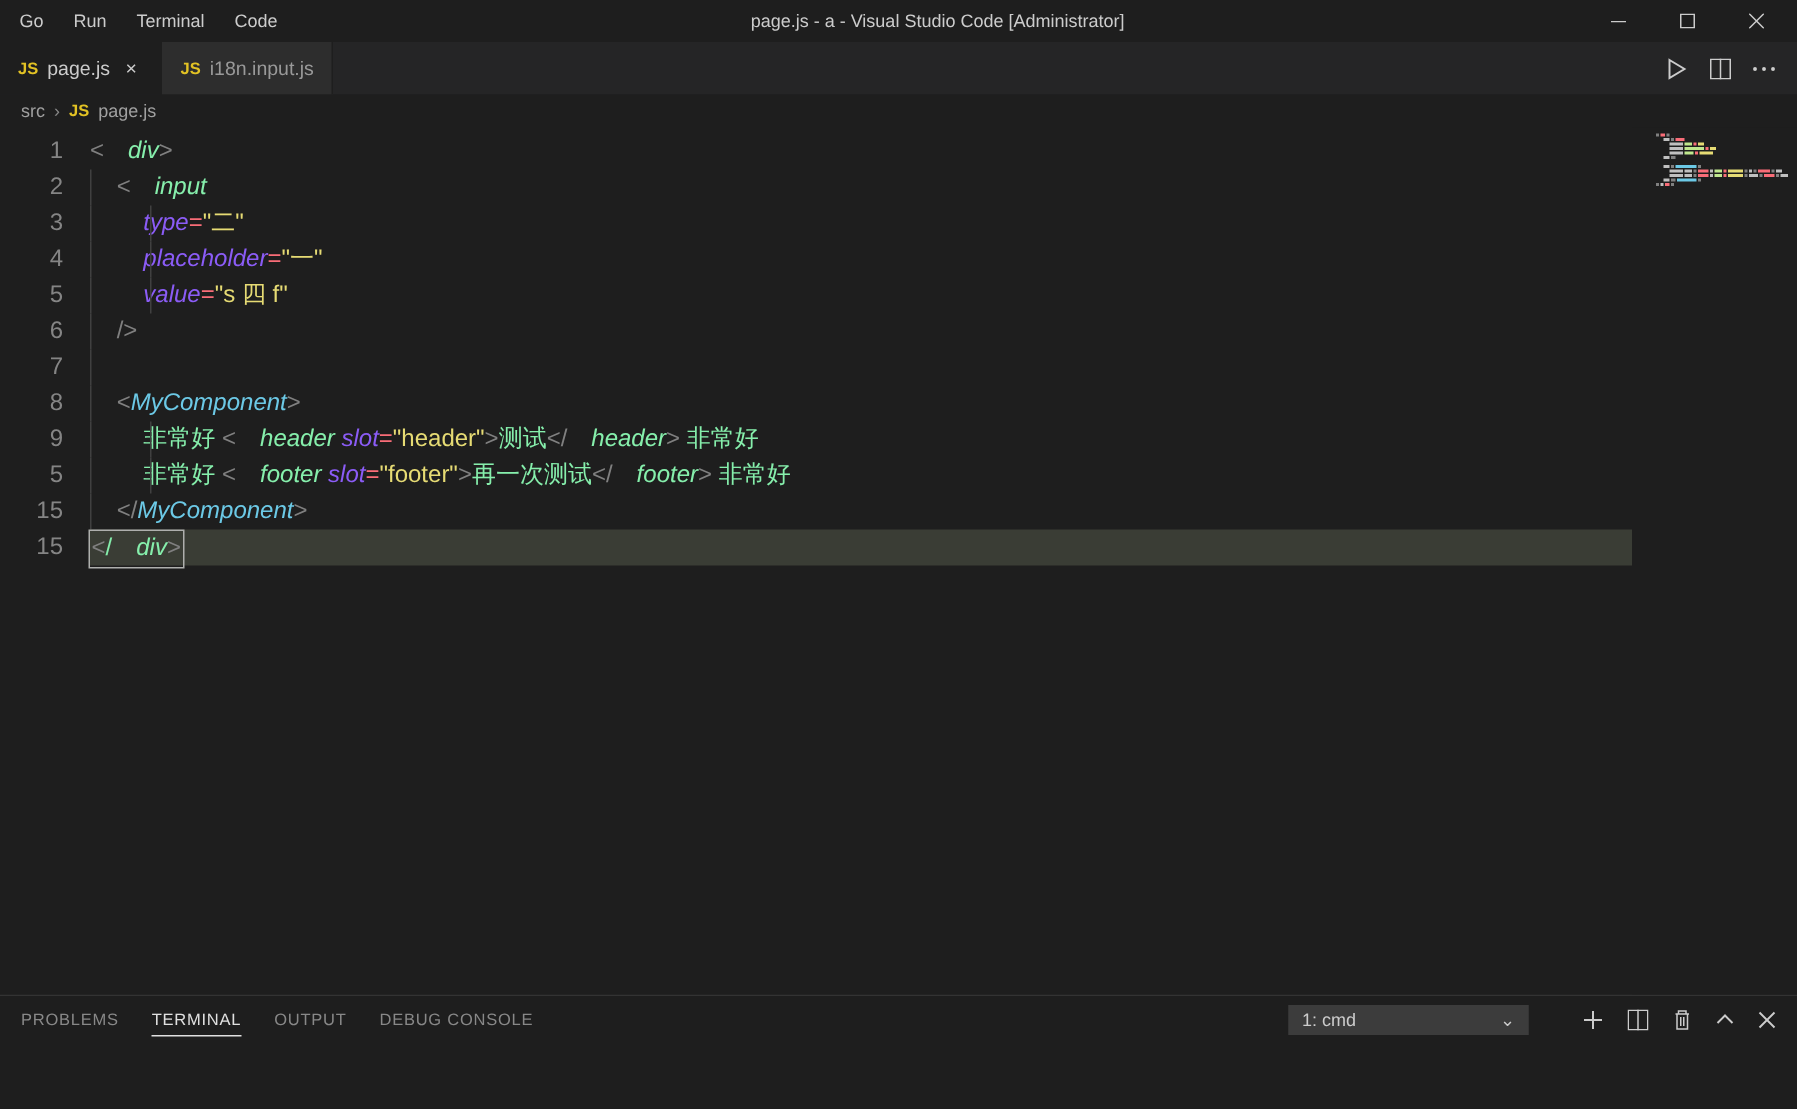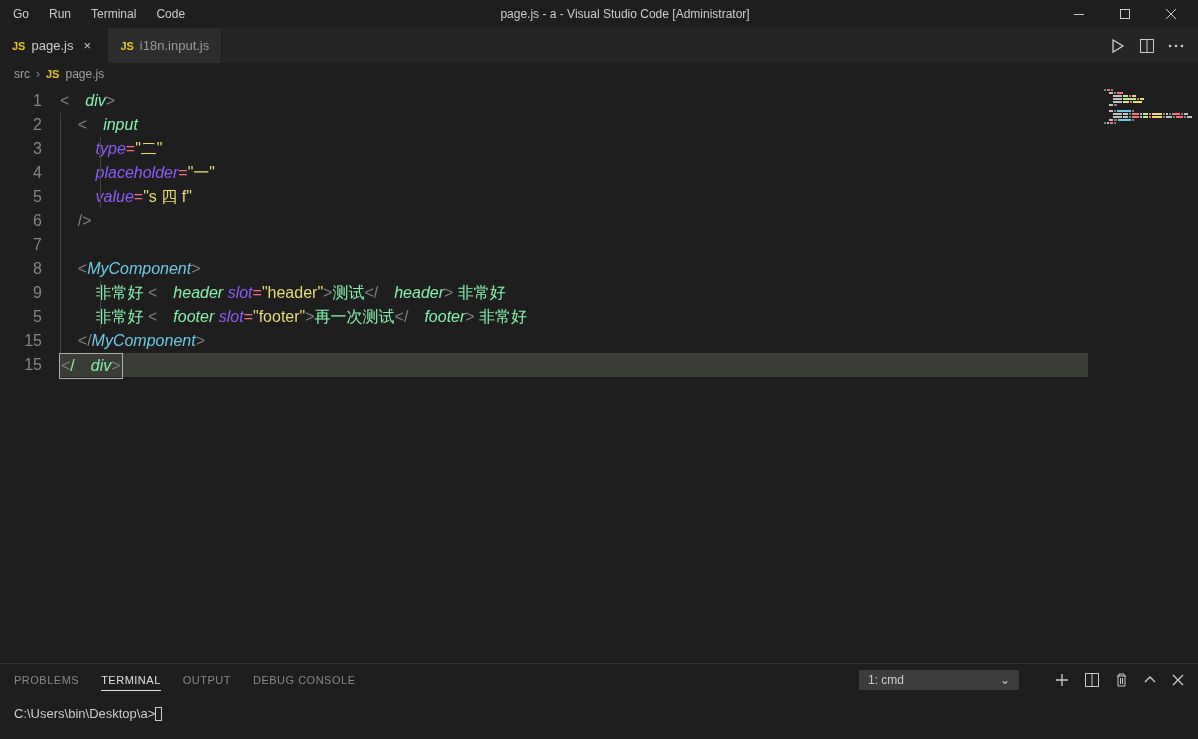--- a/index.html
+++ b/index.html
@@ -271,16 +271,13 @@
             <path d="M1 6 L6 1 L11 6" fill="none" stroke="#ccc" stroke-width="1.3"></path>
           </svg>
         </span>
       <span class="icon-btn">
           <svg width="12" height="12">
             <path d="M1 1 L11 11 M11 1 L1 11" stroke="#ccc" stroke-width="1.3"></path>
           </svg>
         </span>
     </div>
   </div>
-  <div class="terminal-body">
-    <span>C:\Users\bin\Desktop\a&gt;</span><span class="cursor-block"></span>
-  </div>
 </div>
 
 </body></html>

